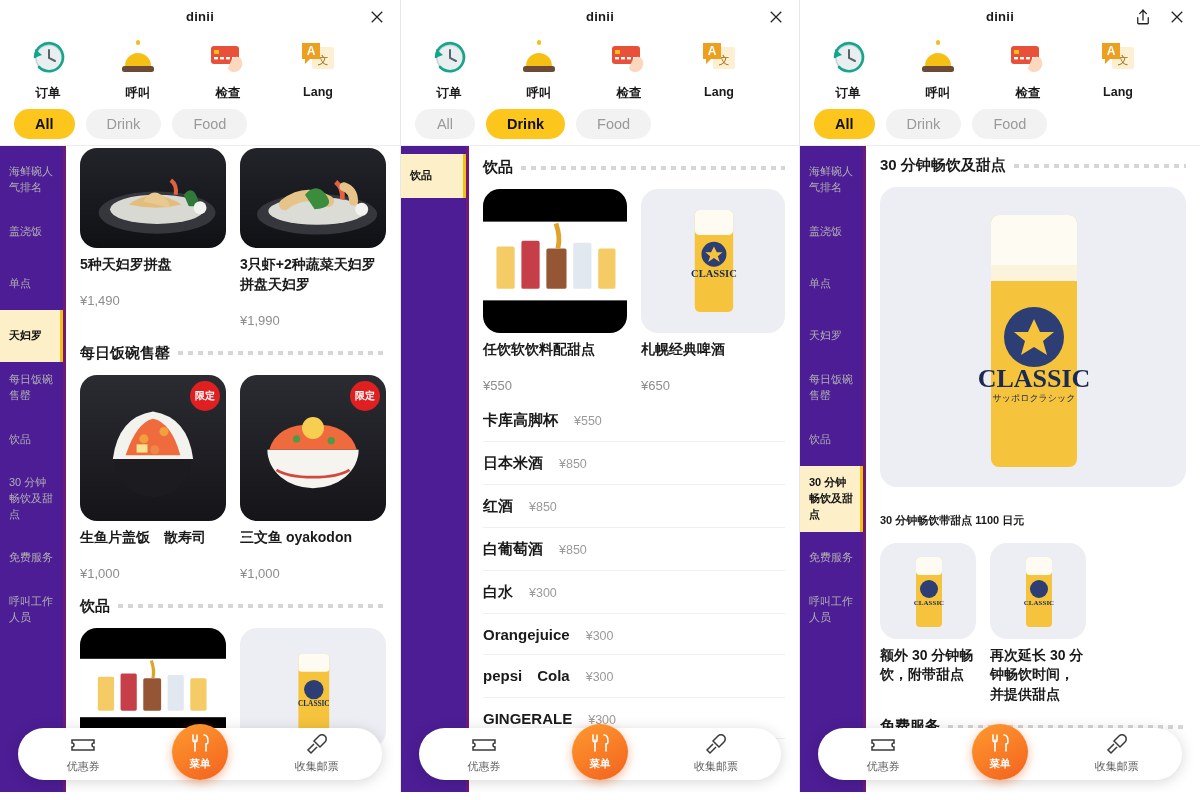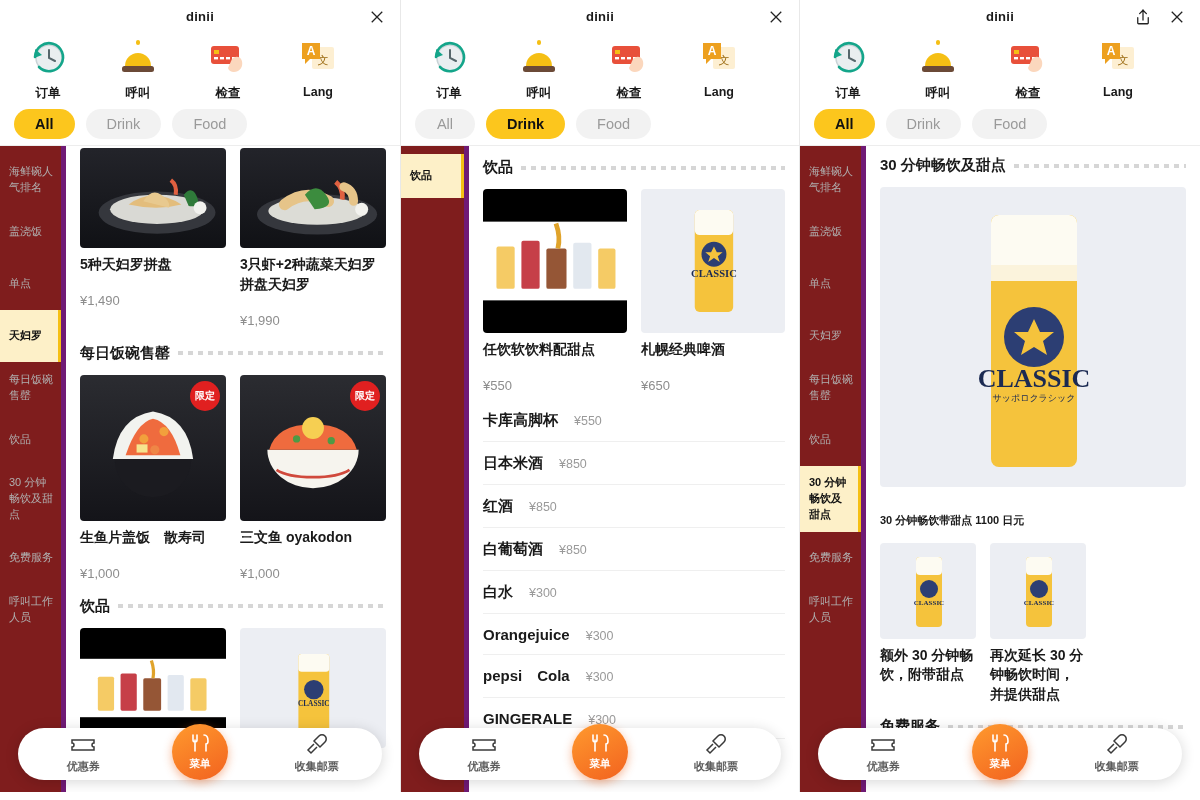--- a/index.html
+++ b/index.html
@@ -40,21 +40,21 @@
   .pills { flex:0 0 42px; display:flex; align-items:center; padding-left:14px; gap:11px; }
   .pill {
     height:30px; min-width:60px; padding:0 21px; border-radius:15px;
     display:flex; align-items:center; justify-content:center;
     font-size:14.5px; background:#f2f2f2; color:#9a9a9a;
   }
   .pill.on { background:#fcc61d; color:#111; font-weight:bold; }
 
   
   .body { flex:1 1 auto; display:flex; overflow:hidden; border-top:1px solid #ededed; position:relative; }
-  .side { width:66px; flex:0 0 66px; border-right:5px solid #701a75; padding-top:8px; background:#7f1d1d; }
+  .side { width:66px; flex:0 0 66px; border-right:3px solid #701a75; padding-top:8px; background:#4c1d95; }
   .p2 .side { width:68px; flex:0 0 68px; }
   .sideitem {
     padding:9px 7px 9px 9px; font-size:11px; line-height:1.45; color:#b0b0b0;
     min-height:52px; display:flex; align-items:center;
   }
   .sideitem.on {
     background:#fdf0c8; color:#111; font-weight:bold;
     border-right:3px solid #f5bf14;
   }
 
@@ -63,21 +63,21 @@
   .sechead { display:flex; align-items:center; gap:8px; padding:16px 0 12px; }
   .sechead .t { font-size:15px; font-weight:bold; white-space:nowrap; }
   .sechead .dots {
     flex:1 1 auto; height:4px;
     background-image:repeating-linear-gradient(to right,#d6d6d6 0 5px,transparent 5px 10px);
   }
 
   .grid { display:flex; gap:14px; }
   .card { width:calc(50% - 7px); }
   .thumb {
-    width:100%; border-radius:4px; position:relative; overflow:hidden;
+    width:100%; border-radius:17px; position:relative; overflow:hidden;
     background:#eceef3;
   }
   .thumb.sq { aspect-ratio:1/1; }
   .cardname { font-size:14px; font-weight:bold; line-height:1.42; margin-top:7px; }
   .cardprice { font-size:13px; color:#8d8d8d; margin-top:18px; }
   .badge {
     position:absolute; top:6px; right:6px; width:30px; height:30px; border-radius:50%;
     background:#e02020; color:#fff; font-size:10px; font-weight:bold;
     display:flex; align-items:center; justify-content:center;
   }
@@ -87,21 +87,21 @@
   .listrow .p { font-size:12.5px; color:#9a9a9a; }
 
   
   .bnav {
     position:absolute; left:18px; right:18px; bottom:12px; height:52px;
     background:#fff; border-radius:26px;
     box-shadow:0 2px 14px rgba(0,0,0,.16);
     display:flex; align-items:center; justify-content:space-around;
     z-index:9;
   }
-  .bitem { display:flex; flex-direction:column; align-items:center; gap:3px; width:84px;font-weight:bold; }
+  .bitem { display:flex; flex-direction:column; align-items:center; gap:3px; width:84px; }
   .bitem .bi { height:22px; display:flex; align-items:center; justify-content:center; }
   .bitem .bl { font-size:11px; color:#5c5c5c; }
   .bcenter {
     width:56px; height:56px; border-radius:50%;
     background:linear-gradient(150deg,#ff9a2e,#f2621f);
     box-shadow:0 3px 10px rgba(235,100,30,.45);
     display:flex; flex-direction:column; align-items:center; justify-content:center;
     gap:1px; margin-bottom:4px;
   }
   .bcenter .bl { color:#fff; font-size:10.5px; font-weight:bold; }

